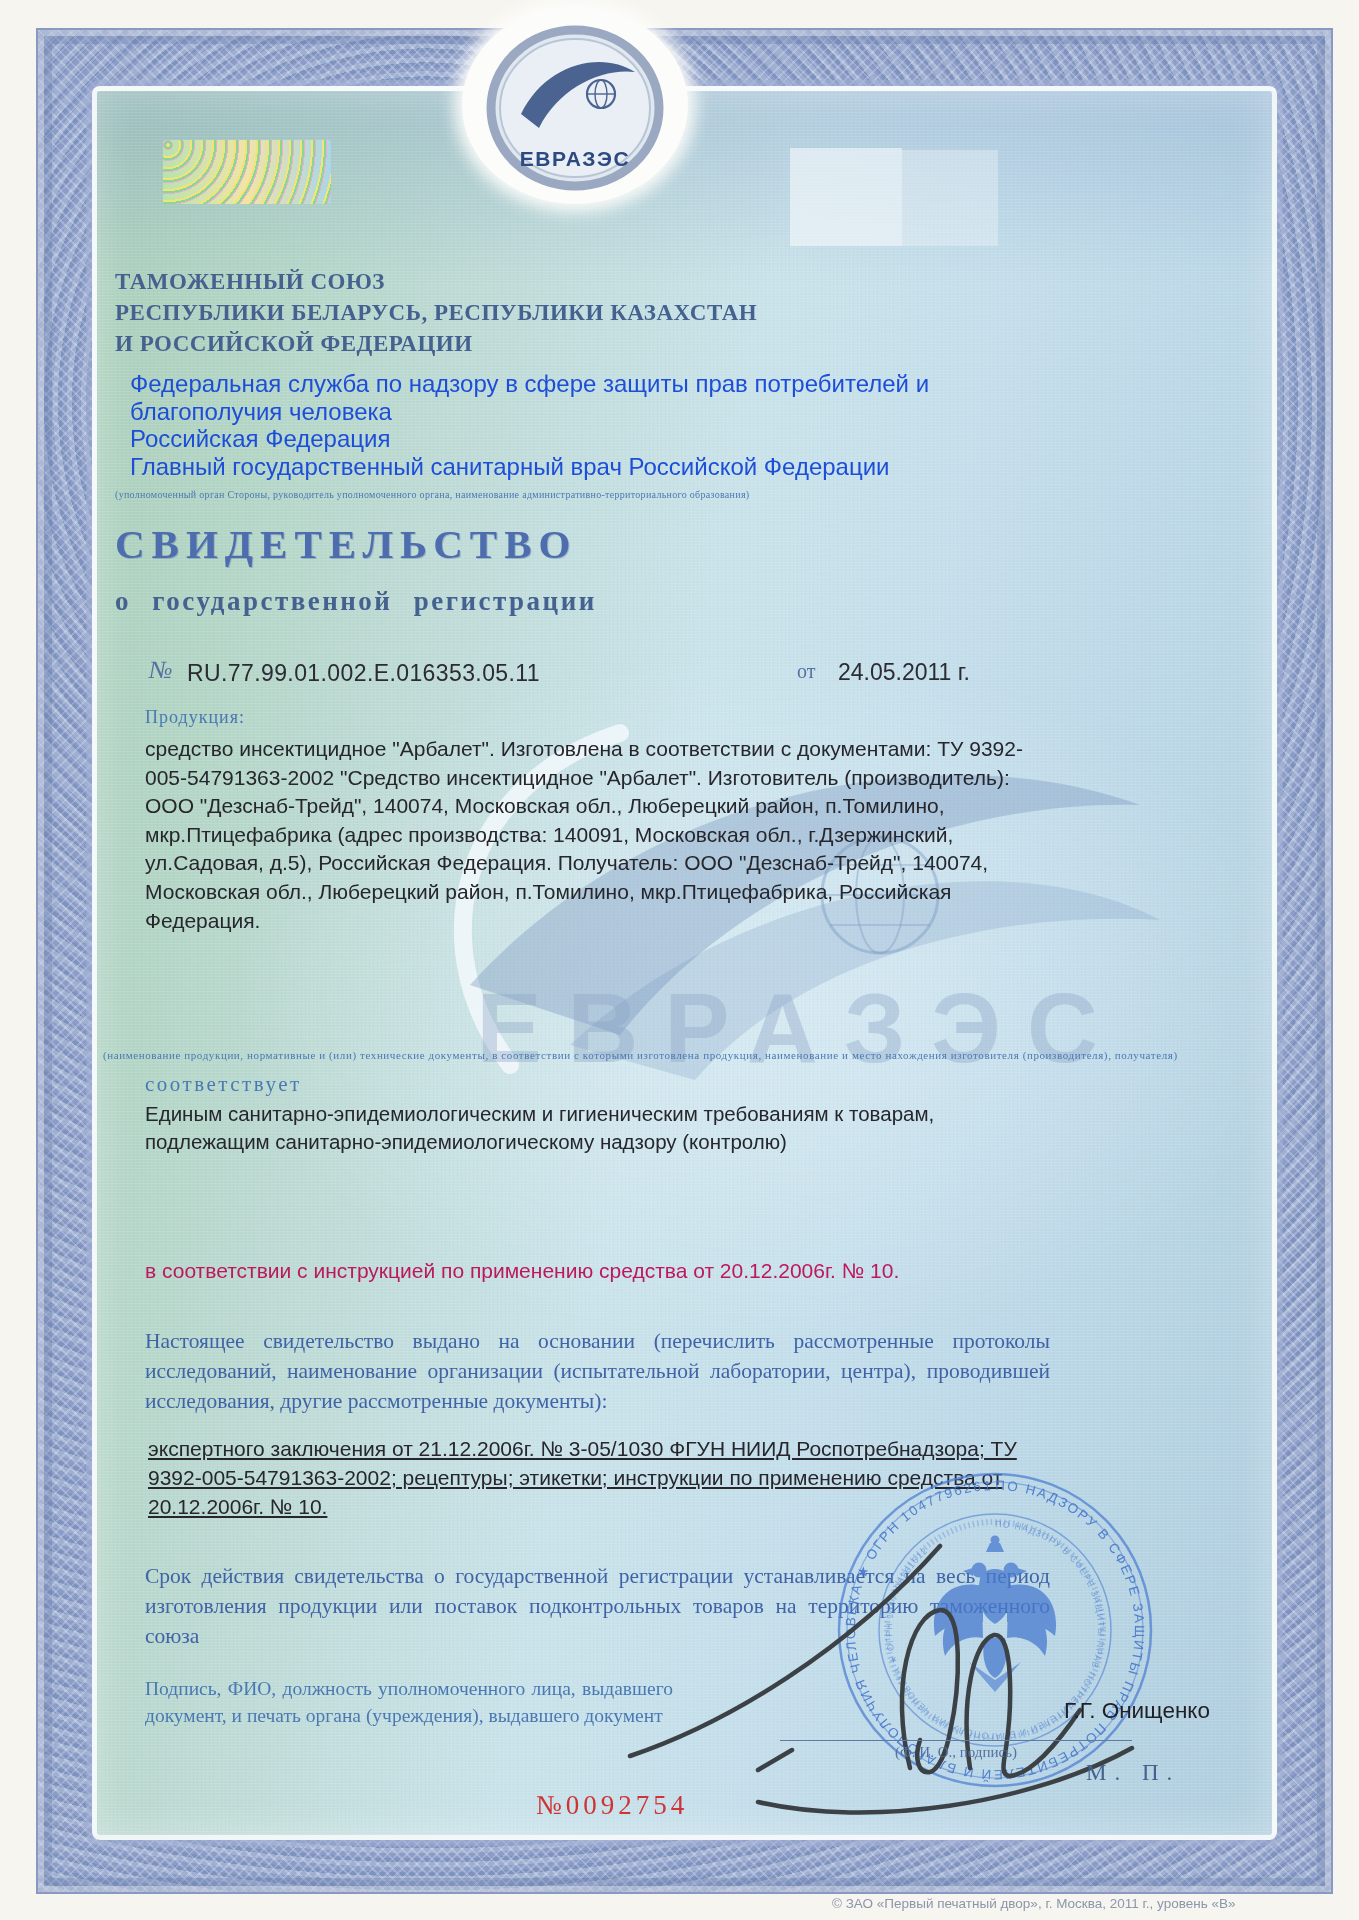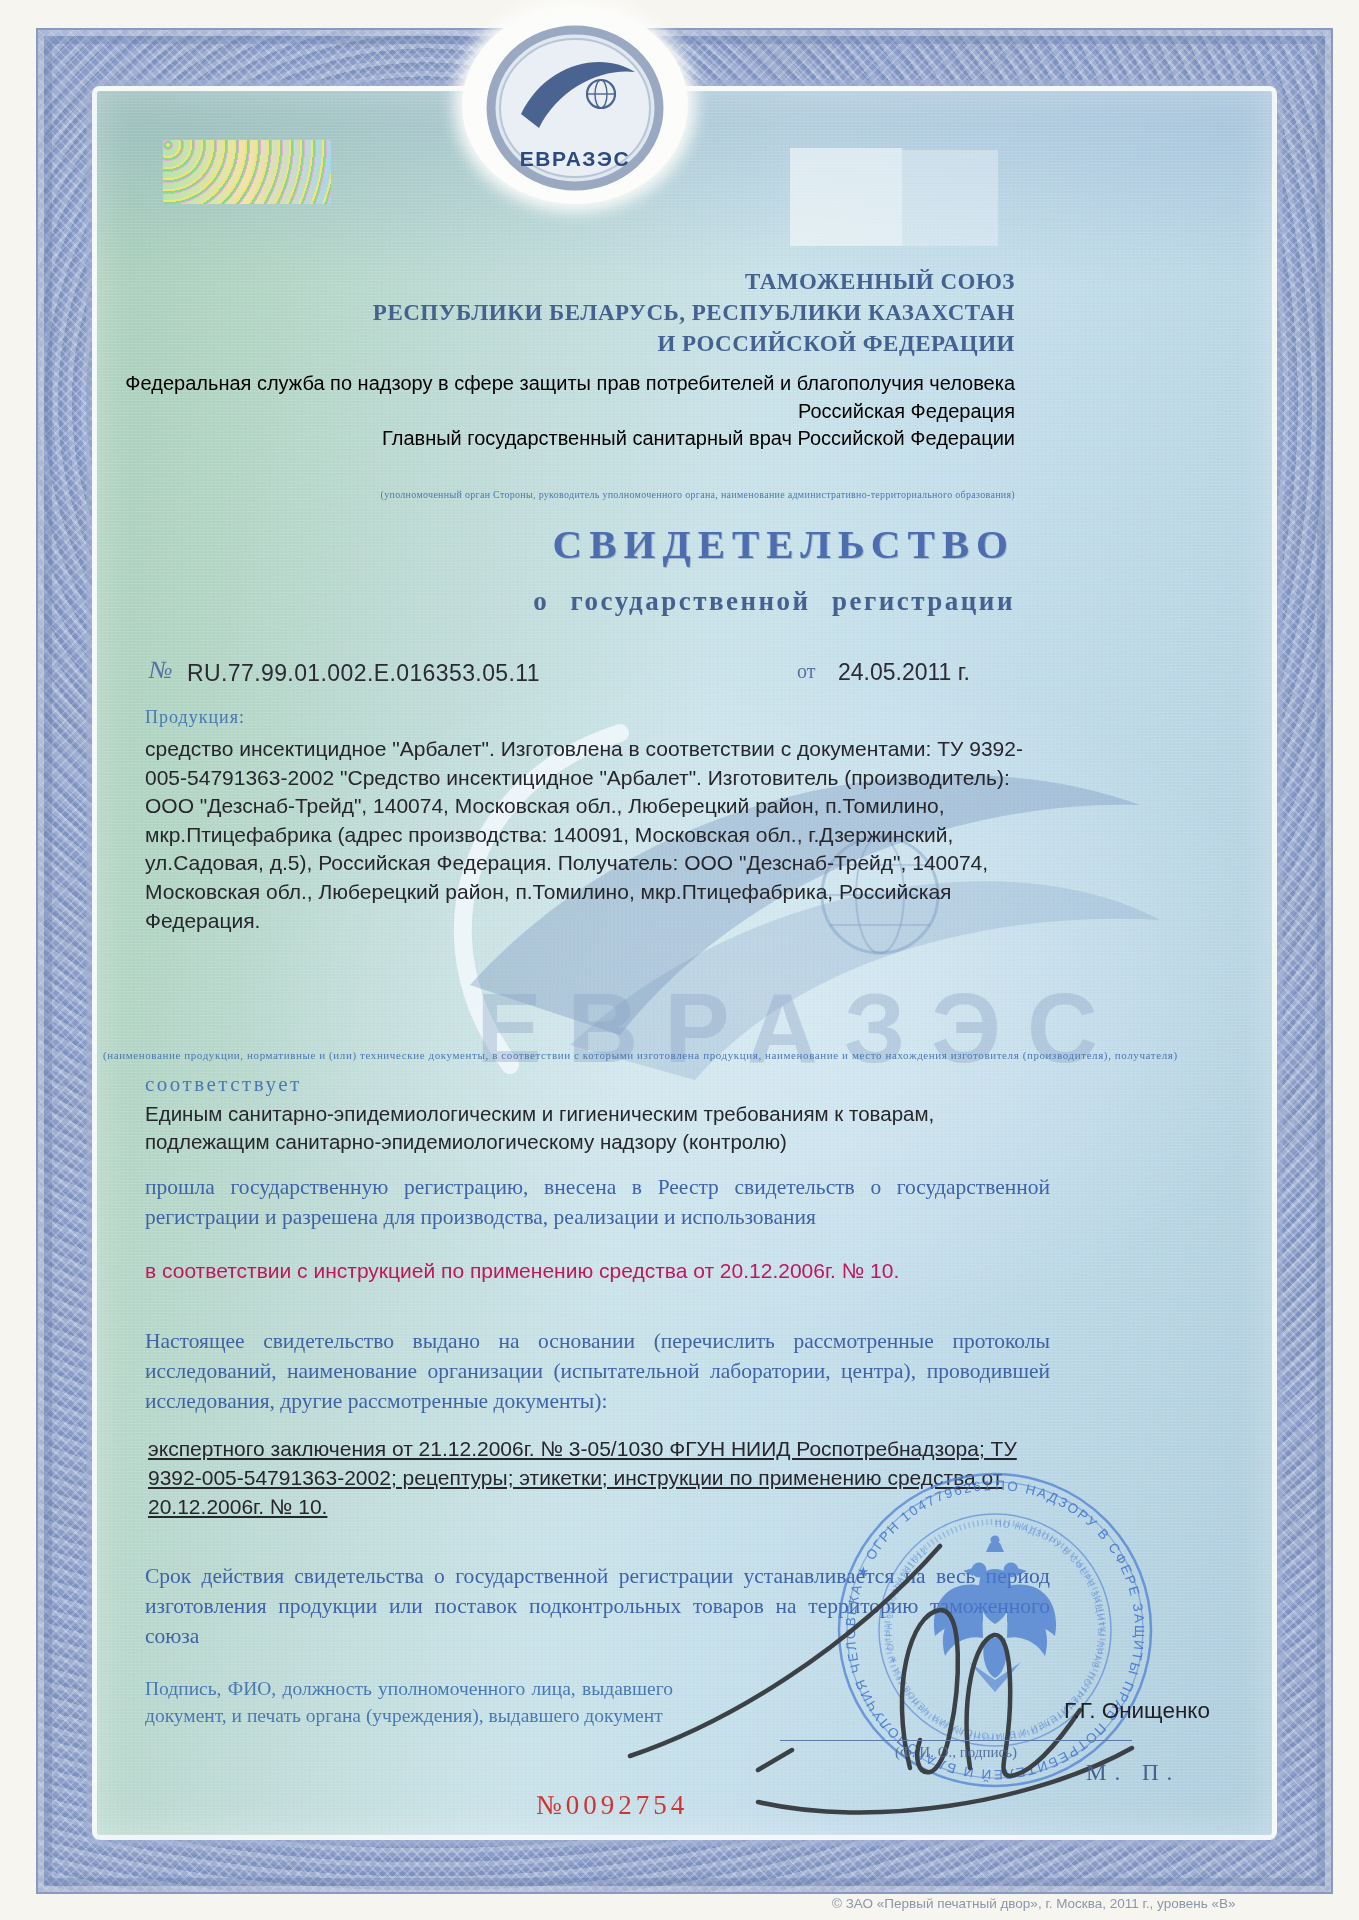--- a/index.html
+++ b/index.html
@@ -61,25 +61,25 @@
   
   .wm-svg{position:absolute;left:320px;top:715px;pointer-events:none;}
   .wm-text{
     position:absolute;left:380px;top:972px;width:840px;text-align:center;
     font-family:"Liberation Sans", sans-serif;font-weight:bold;font-size:98px;
     letter-spacing:26px;color:rgba(139,164,197,.38);pointer-events:none;
   }
 
   
   .blk{position:absolute;}
-  .center{text-align:right;}
+  .center{text-align:left;}
   .serifblue{font-family:"Liberation Serif", serif;color:#44618f;}
 
   .hdr-union{left:115px;top:266px;width:900px;font-weight:bold;font-size:23px;line-height:31px;color:#44618f;letter-spacing:.5px;}
-  .hdr-agency{left:115px;top:370px;width:900px;font-family:"Liberation Sans", sans-serif;font-size:20px;line-height:27.5px;color:#000000;}
+  .hdr-agency{left:130px;top:370px;width:900px;font-family:"Liberation Sans", sans-serif;font-size:24px;line-height:27.5px;color:#1d4ed8;}
   .fn1{left:115px;top:489px;width:900px;font-size:10px;color:#4a79b2;letter-spacing:.3px;}
 
   .title-main{left:115px;top:520px;width:900px;font-weight:bold;font-size:41px;letter-spacing:7px;color:#4e6dae;text-shadow:1px 1px 0 rgba(90,110,160,.35);}
   .title-sub{left:115px;top:586px;width:900px;font-weight:bold;font-size:27px;word-spacing:12px;letter-spacing:2.5px;color:#44618f;}
 
   .num-row{left:145px;top:656px;width:910px;height:36px;}
   .no-sign{position:absolute;left:4px;top:0;font-style:italic;font-size:25px;color:#54719f;}
   .num-val{position:absolute;left:42px;top:4px;font-family:"Liberation Sans", sans-serif;font-size:23px;color:#2b2b33;letter-spacing:.4px;}
   .ot-word{position:absolute;left:652px;top:4px;font-size:20px;color:#54719f;}
   .date-val{position:absolute;left:693px;top:3px;font-family:"Liberation Sans", sans-serif;font-size:23px;color:#2b2b33;}
@@ -170,21 +170,20 @@
     <span class="date-val">24.05.2011 г.</span>
   </div>
 
   <div class="blk prod-label">Продукция:</div>
   <div class="blk prod-text">средство инсектицидное "Арбалет". Изготовлена в соответствии с документами: ТУ 9392-005-54791363-2002 "Средство инсектицидное "Арбалет". Изготовитель (производитель): ООО "Дезснаб-Трейд", 140074, Московская обл., Люберецкий район, п.Томилино, мкр.Птицефабрика (адрес производства: 140091, Московская обл., г.Дзержинский, ул.Садовая, д.5), Российская Федерация. Получатель: ООО "Дезснаб-Трейд", 140074, Московская обл., Люберецкий район, п.Томилино, мкр.Птицефабрика, Российская Федерация.</div>
   <div class="blk fn2">(наименование продукции, нормативные и (или) технические документы, в соответствии с которыми изготовлена продукция, наименование и место нахождения изготовителя (производителя), получателя)</div>
 
   <div class="blk conform-label">соответствует</div>
   <div class="blk conform-text">Единым санитарно-эпидемиологическим и гигиеническим требованиям к товарам, подлежащим санитарно-эпидемиологическому надзору (контролю)</div>
 
-  <div class="blk reg-text jserif">прошла государственную регистрацию, внесена в Реестр свидетельств о государственной регистрации и разрешена для производства, реализации и использования</div>
   <div class="blk instr-text">в соответствии с инструкцией по применению средства от 20.12.2006г. № 10.</div>
 
   <div class="blk basis-text jserif">Настоящее свидетельство выдано на основании (перечислить рассмотренные протоколы исследований, наименование организации (испытательной лаборатории, центра), проводившей исследования, другие рассмотренные документы):</div>
   <div class="blk docs-text">экспертного заключения от 21.12.2006г. № 3-05/1030 ФГУН НИИД Роспотребнадзора; ТУ 9392-005-54791363-2002; рецептуры; этикетки; инструкции по применению средства от 20.12.2006г. № 10.</div>
 
   <div class="blk valid-text jserif">Срок действия свидетельства о государственной регистрации устанавливается на весь период изготовления продукции или поставок подконтрольных товаров на территорию таможенного союза</div>
 
   <svg class="stamp-svg" width="350" height="350" viewBox="0 0 350 350">
     <defs>
       <path id="ringPath" d="M175,35 a140,140 0 1,1 -0.01,0"></path>

